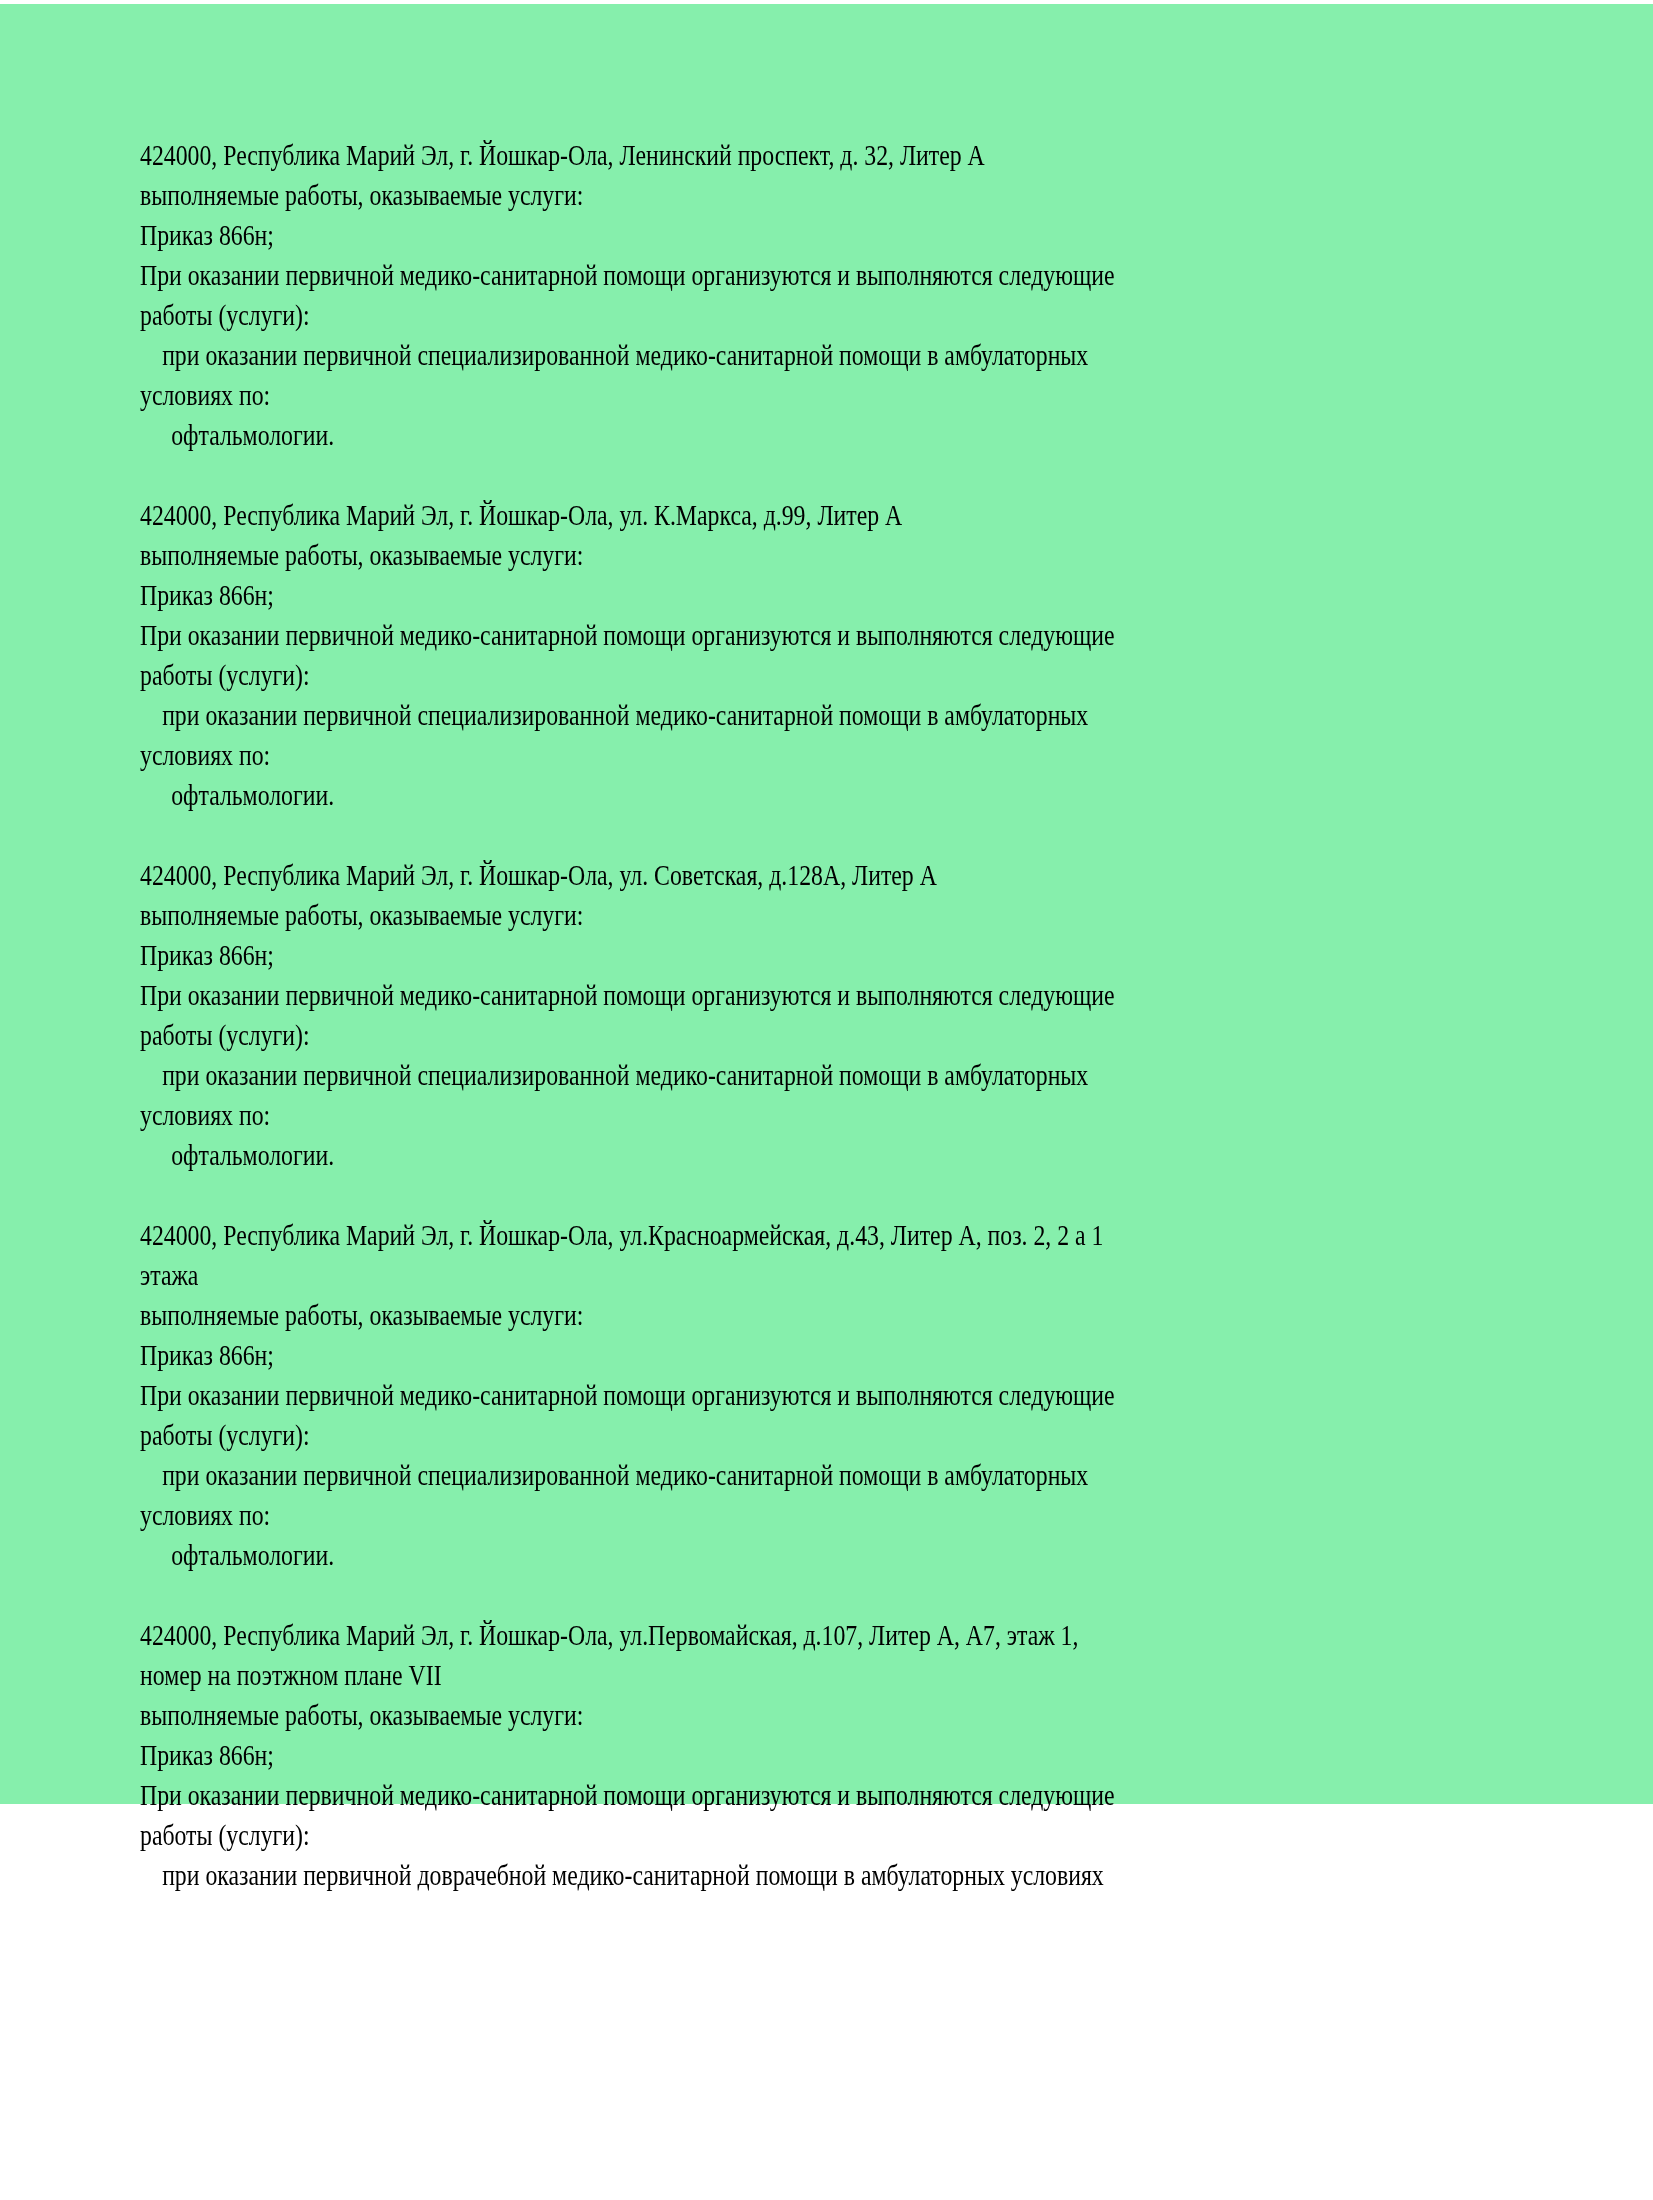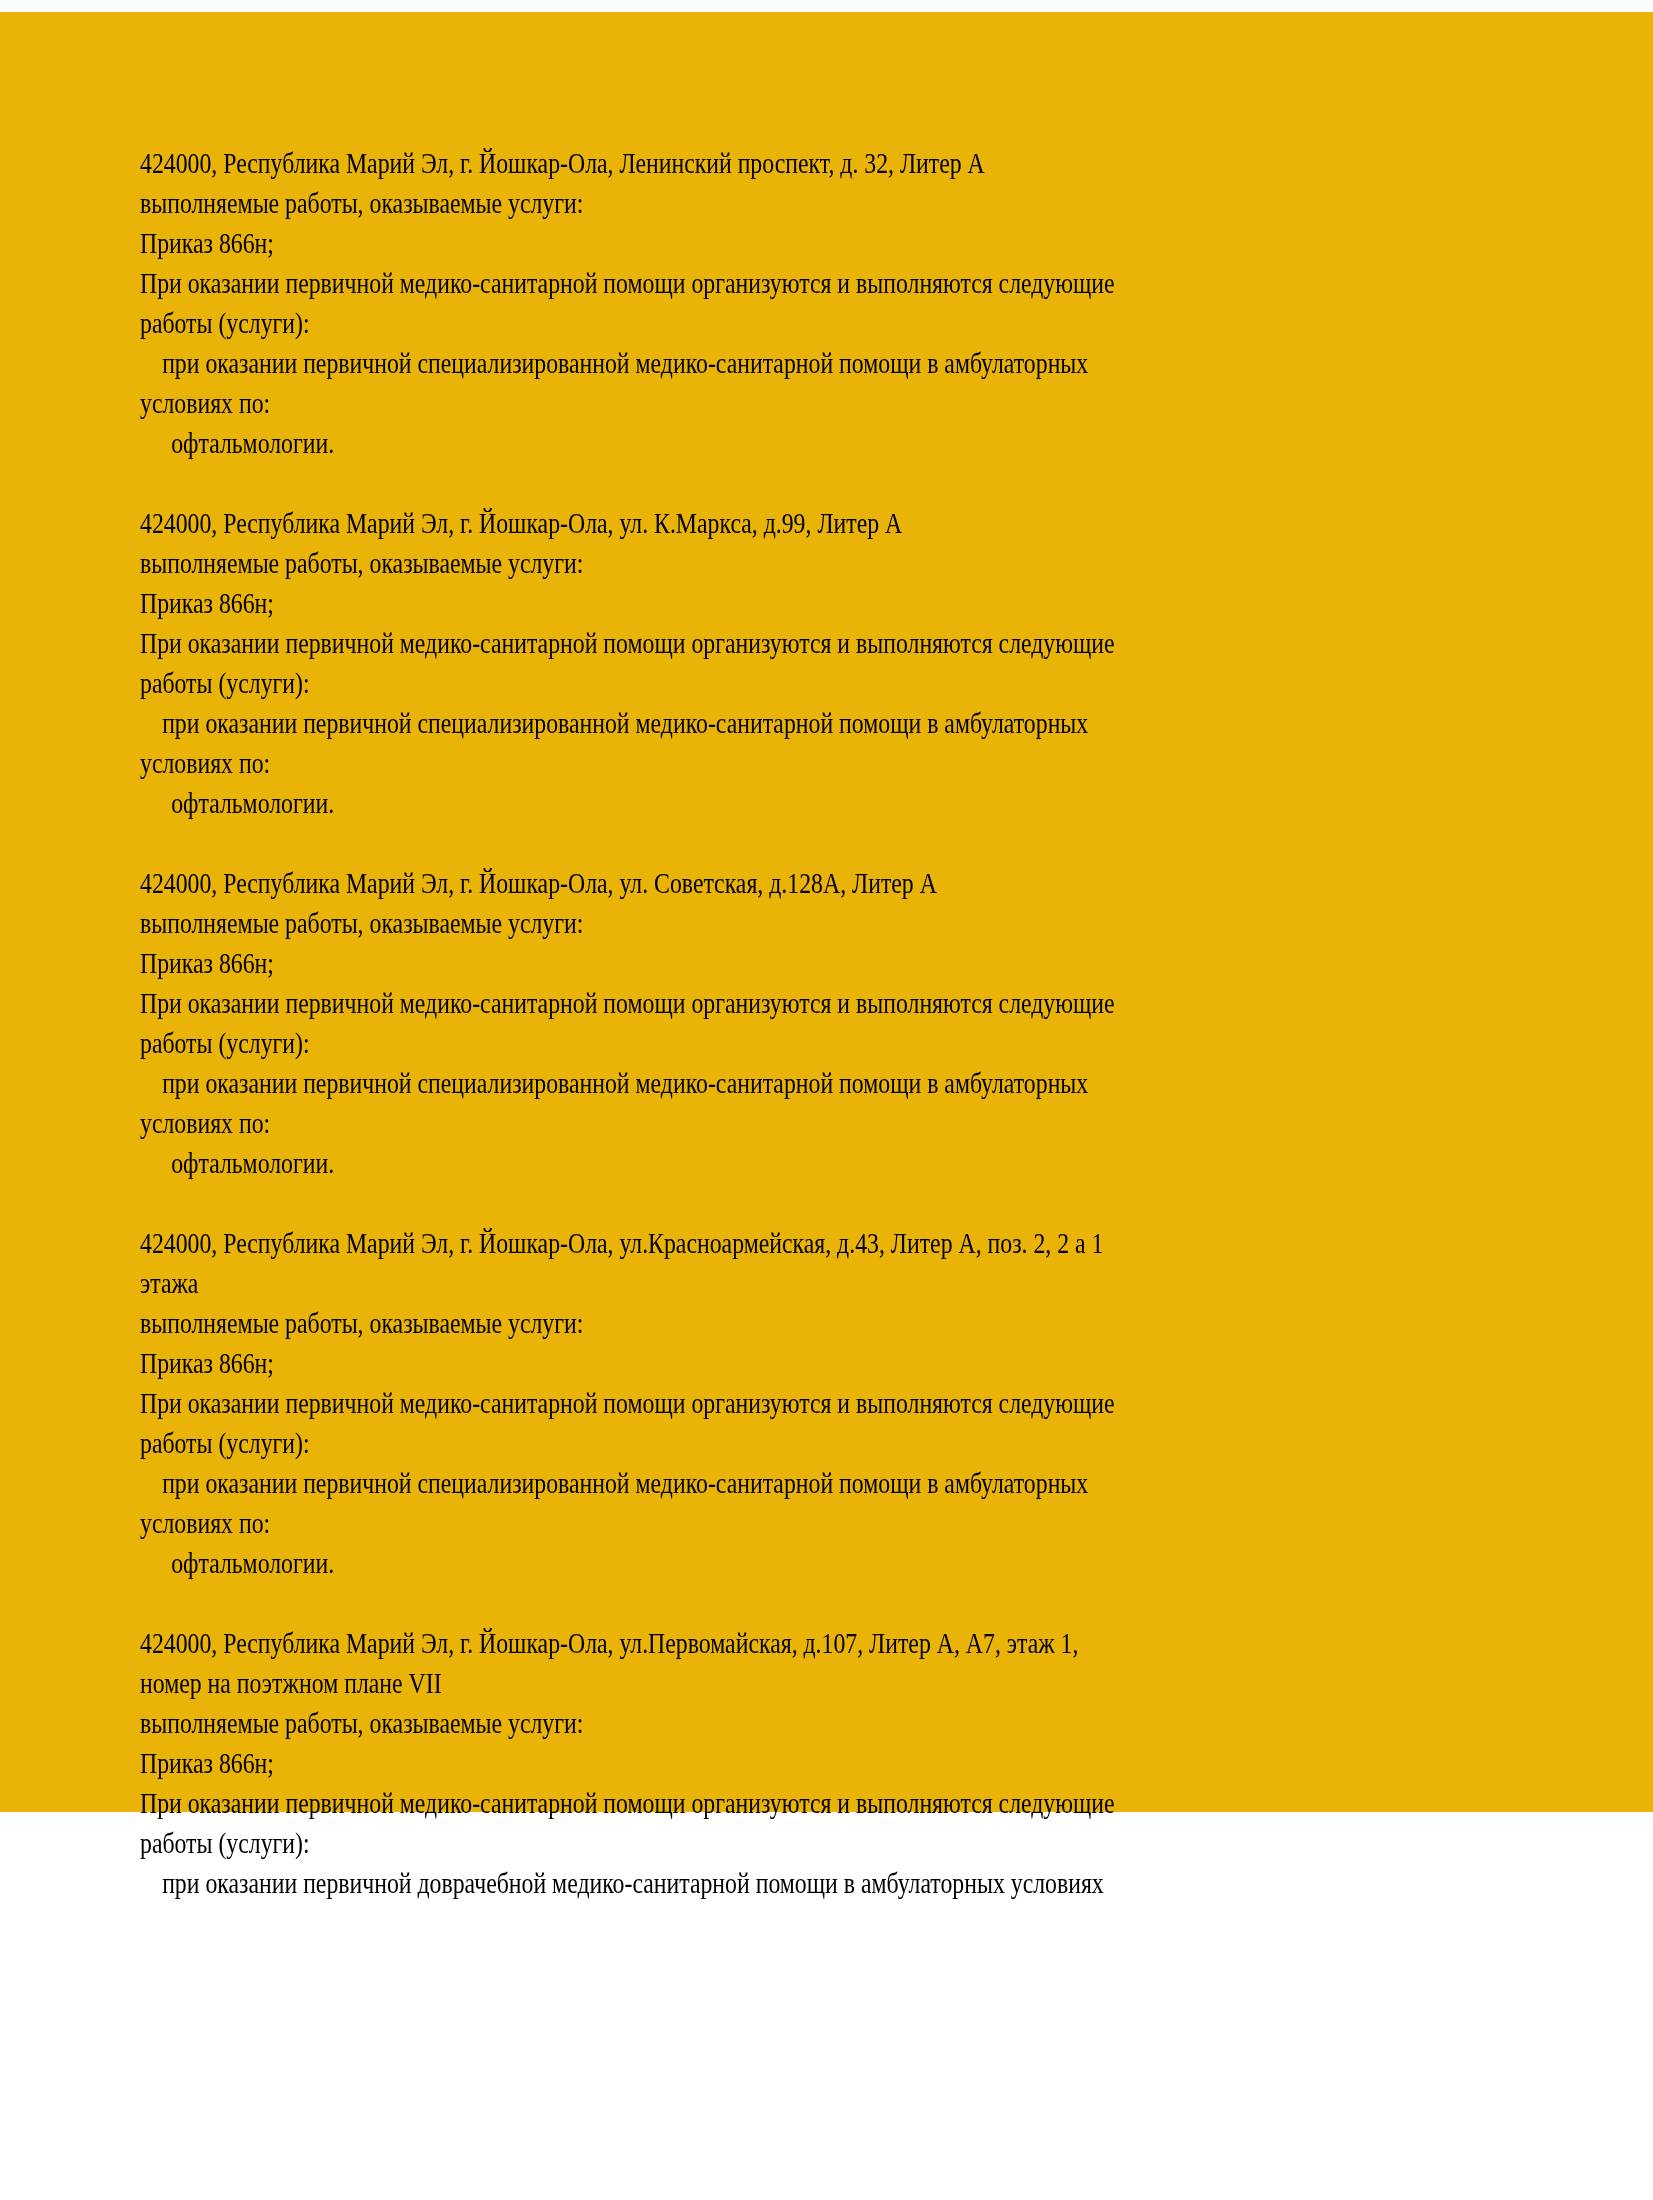--- a/index.html
+++ b/index.html
@@ -8,24 +8,24 @@
     background: #ffffff;
   }
   body {
     width: 1653px;
     height: 2200px;
     overflow: hidden;
     position: relative;
   }
   .page {
     position: absolute;
-    top: 12px; left: 0;
+    top: 4px; left: 0;
     width: 1653px;
     height: 1800px;
-    background: #eab308;
+    background: #86efac;
   }
   .doc {
     position: absolute;
     top: 131px;
     left: 140px;
     width: 1780px;
     transform: scaleX(0.82);
     transform-origin: top left;
     color: #000000;
     font-family: "Liberation Serif", serif;

